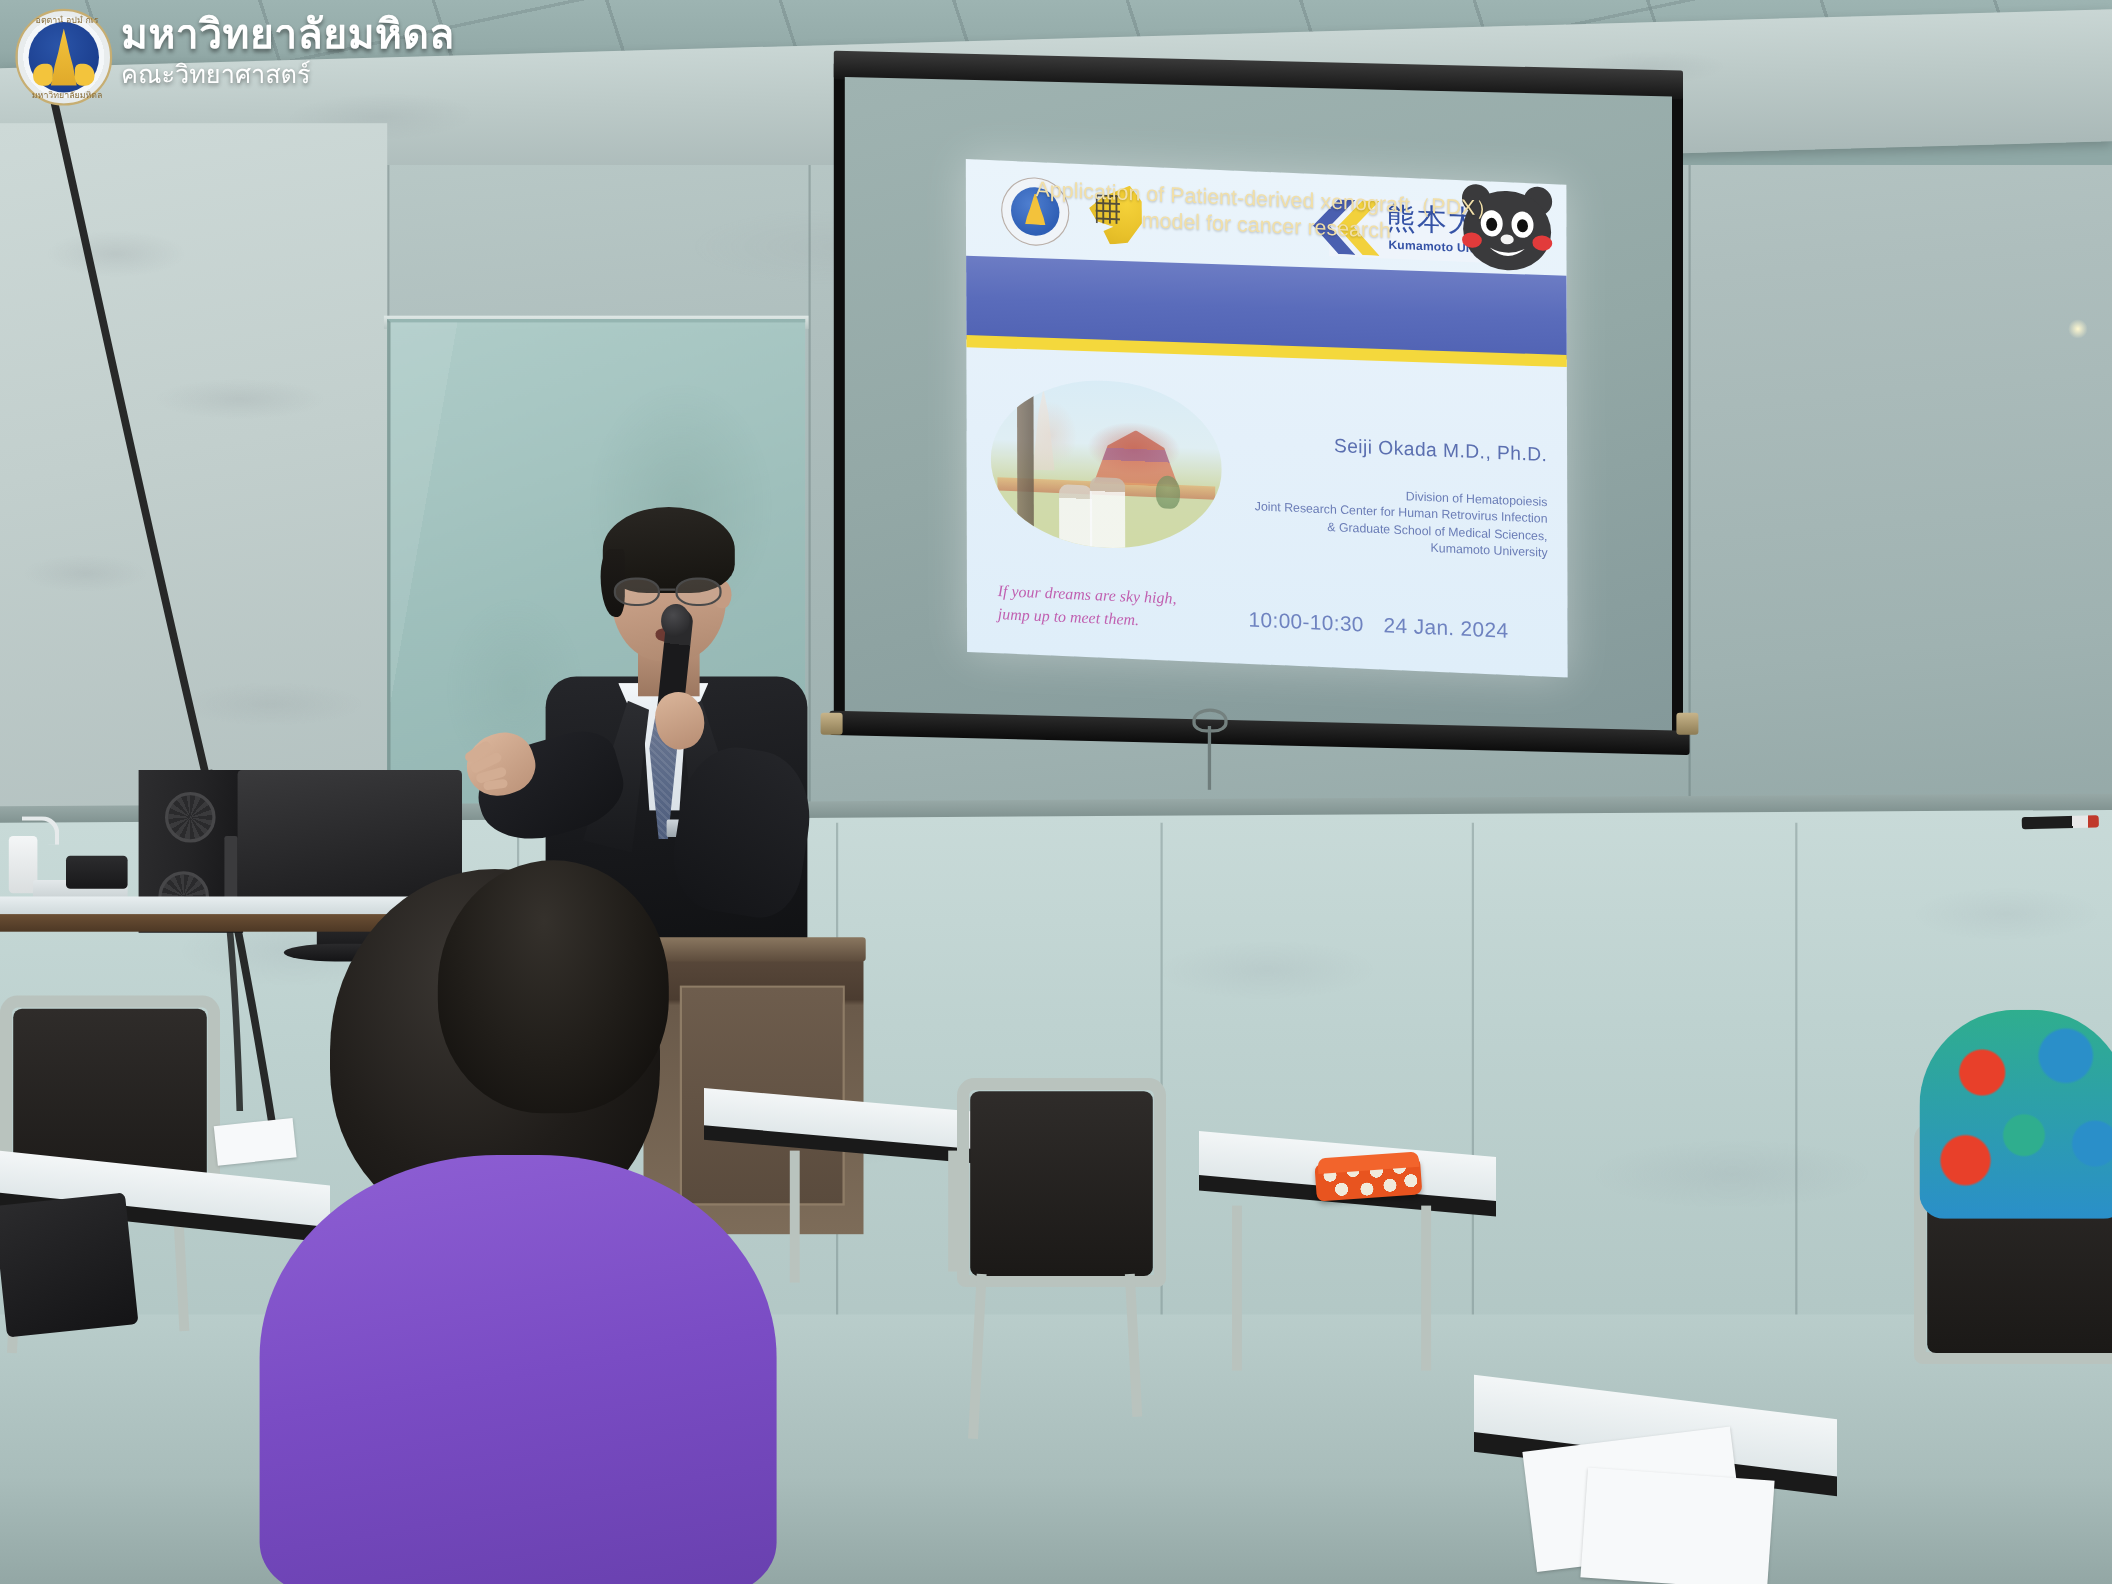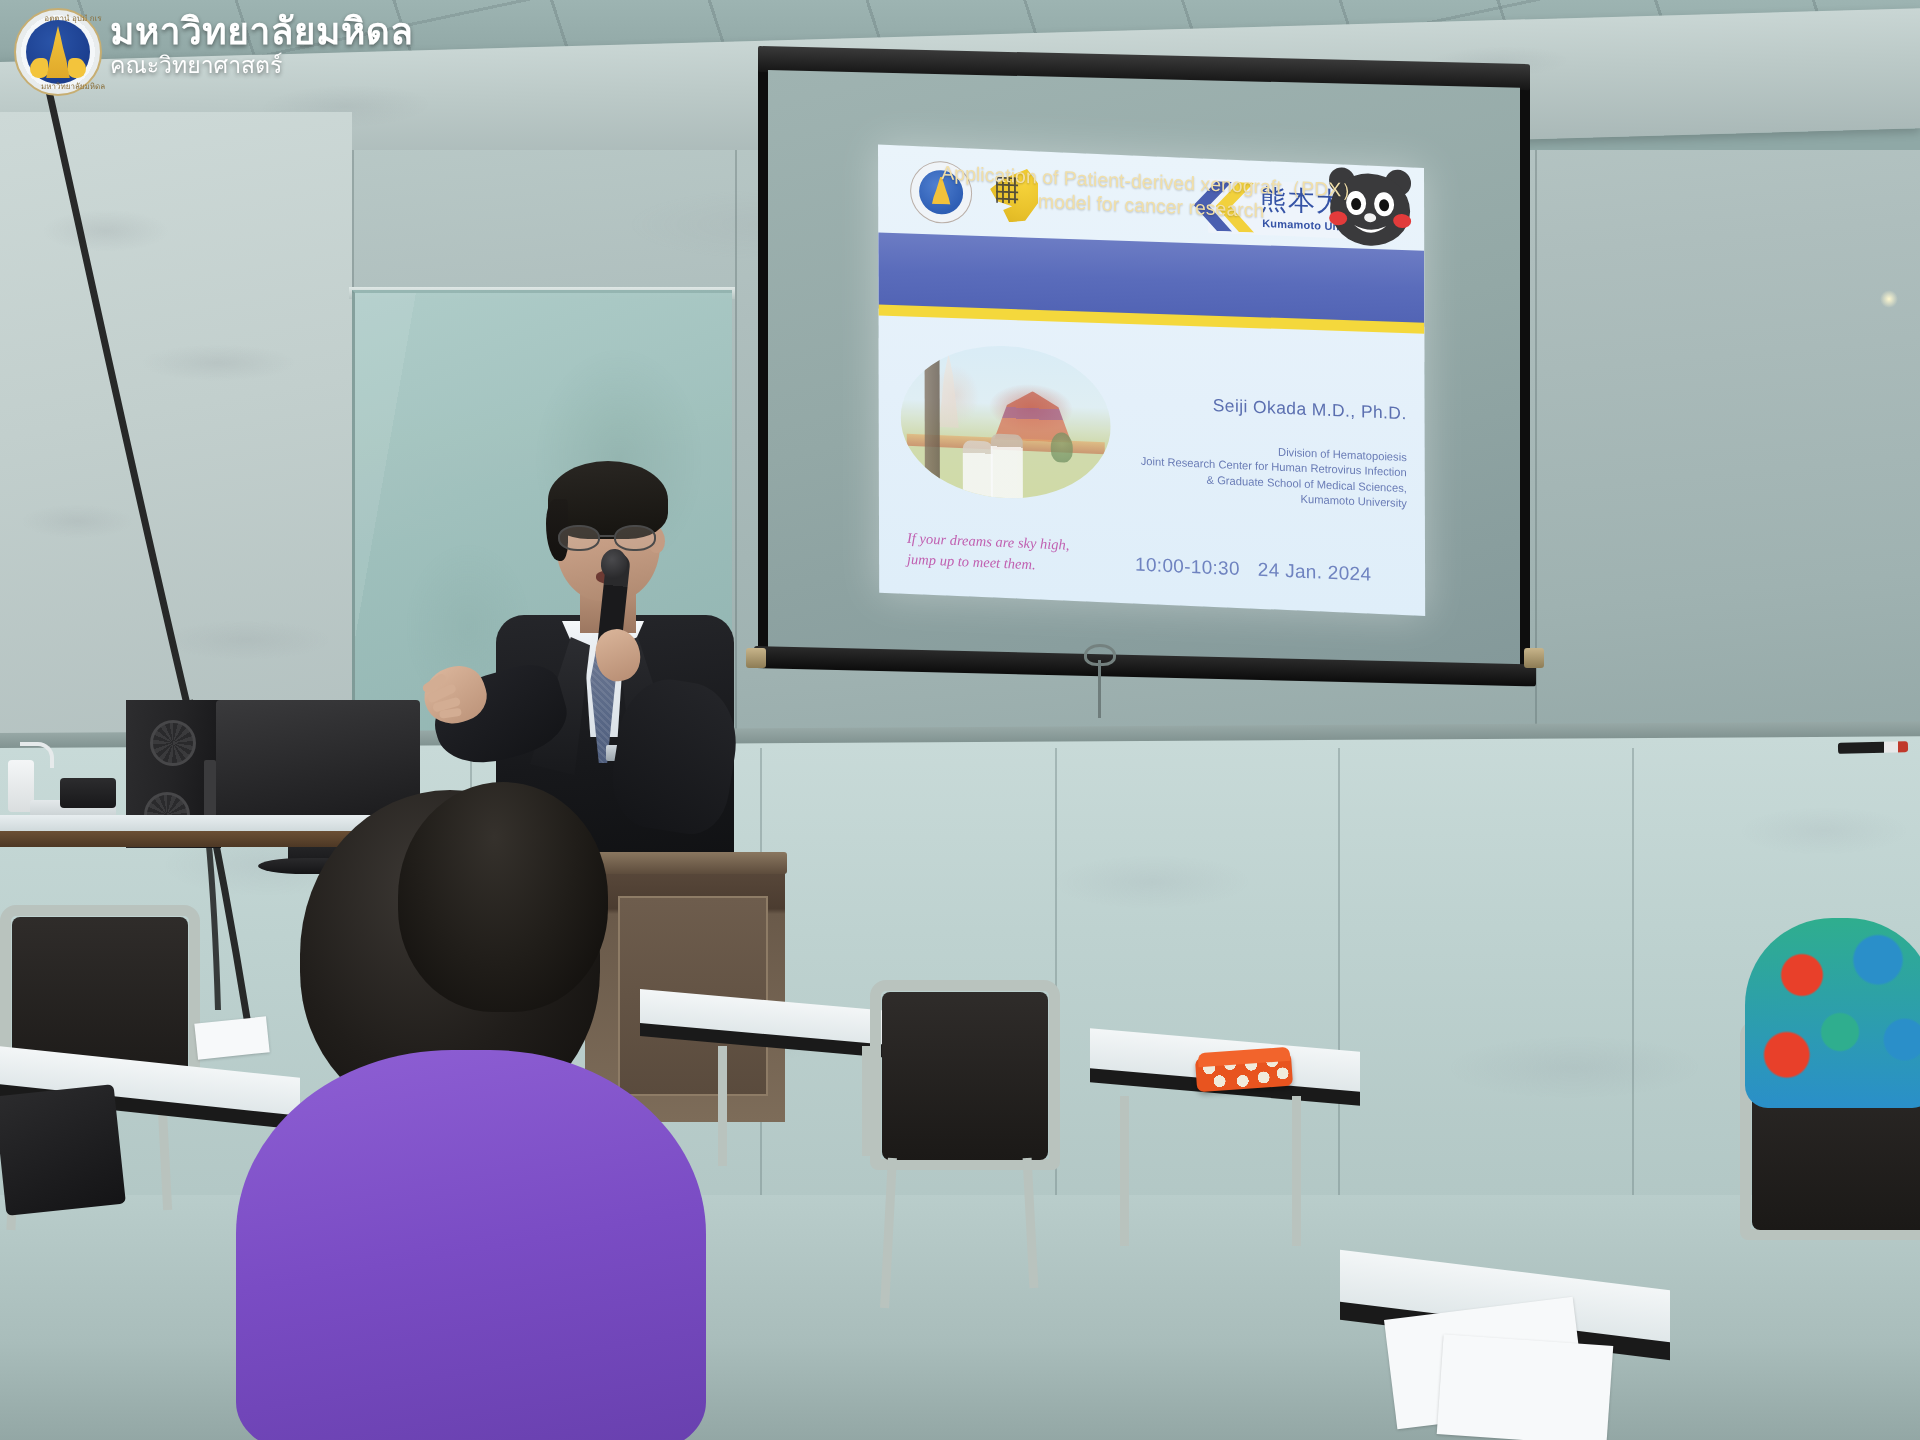--- a/index.html
+++ b/index.html
@@ -426,27 +426,27 @@
     background:radial-gradient(circle at 50% 50%, #f4f7f9 62%, #e8eced 62% 100%);
     border:2px solid #c7ae72; }
   .wm-seal .inner{ position:absolute; left:12px; top:12px; width:64px; height:64px;
     border-radius:50%; background:radial-gradient(circle at 42% 34%, #2a54a8, #1b3e8e 72%); }
   .wm-seal .stupa{ position:absolute; left:30px; top:18px; width:28px; height:52px;
     background:linear-gradient(180deg,#f3c43c,#e0a92a);
     clip-path:polygon(50% 0%, 60% 22%, 68% 42%, 80% 66%, 92% 100%, 8% 100%, 20% 66%, 32% 42%, 40% 22%); }
   .wm-seal .naga-l,.wm-seal .naga-r{ position:absolute; top:50px; width:18px; height:20px;
     background:#f3c43c; border-radius:60% 30% 40% 50%; }
   .wm-seal .naga-l{ left:16px; } .wm-seal .naga-r{ left:54px; transform:scaleX(-1); }
-  .wm-seal .arc-top,.wm-seal .arc-bot{ position:absolute; left:15px; width:88px; text-align:center;
+  .wm-seal .arc-top,.wm-seal .arc-bot{ position:absolute; left:3px; width:88px; text-align:center;
     font-family:"DejaVu Sans", sans-serif; font-size:8px; color:#8a6f3c; }
   .wm-seal .arc-top{ top:4px; } .wm-seal .arc-bot{ bottom:3px; }
   .wm-txt{ position:absolute; left:96px; top:6px; color:#ffffff;
     text-shadow:0 2px 4px rgba(0,0,0,.45); }
   .wm-l1{ font-family:"DejaVu Sans", sans-serif; font-size:37px; line-height:1.08; font-weight:bold; letter-spacing:.5px; }
-  .wm-l2{ font-family:Liberation Mono, monospace; font-size:23px; line-height:1.2; margin-top:2px; }
+  .wm-l2{ font-family:Liberation Sans, sans-serif; font-size:23px; line-height:1.2; margin-top:2px; }
 
   .glow{ position:absolute; left:1880px; top:290px; width:18px; height:18px;
     border-radius:50%; background:radial-gradient(circle,#fff8d0,rgba(255,248,208,0) 70%); }
 </style>
 </head>
 <body>
 
 <div id="stage">
 
   <div class="ceiling"></div>

